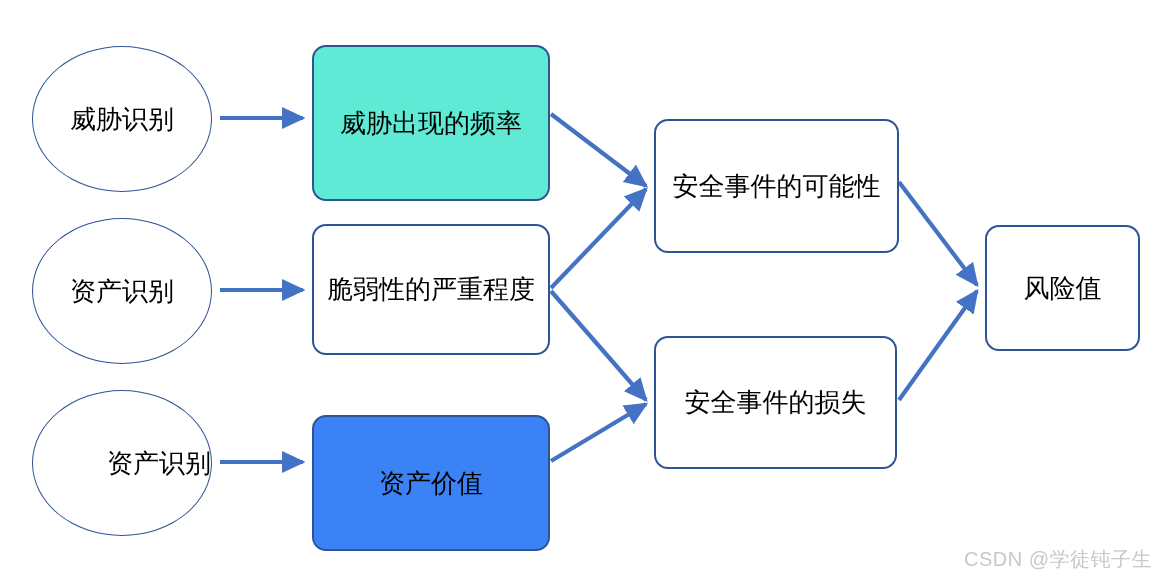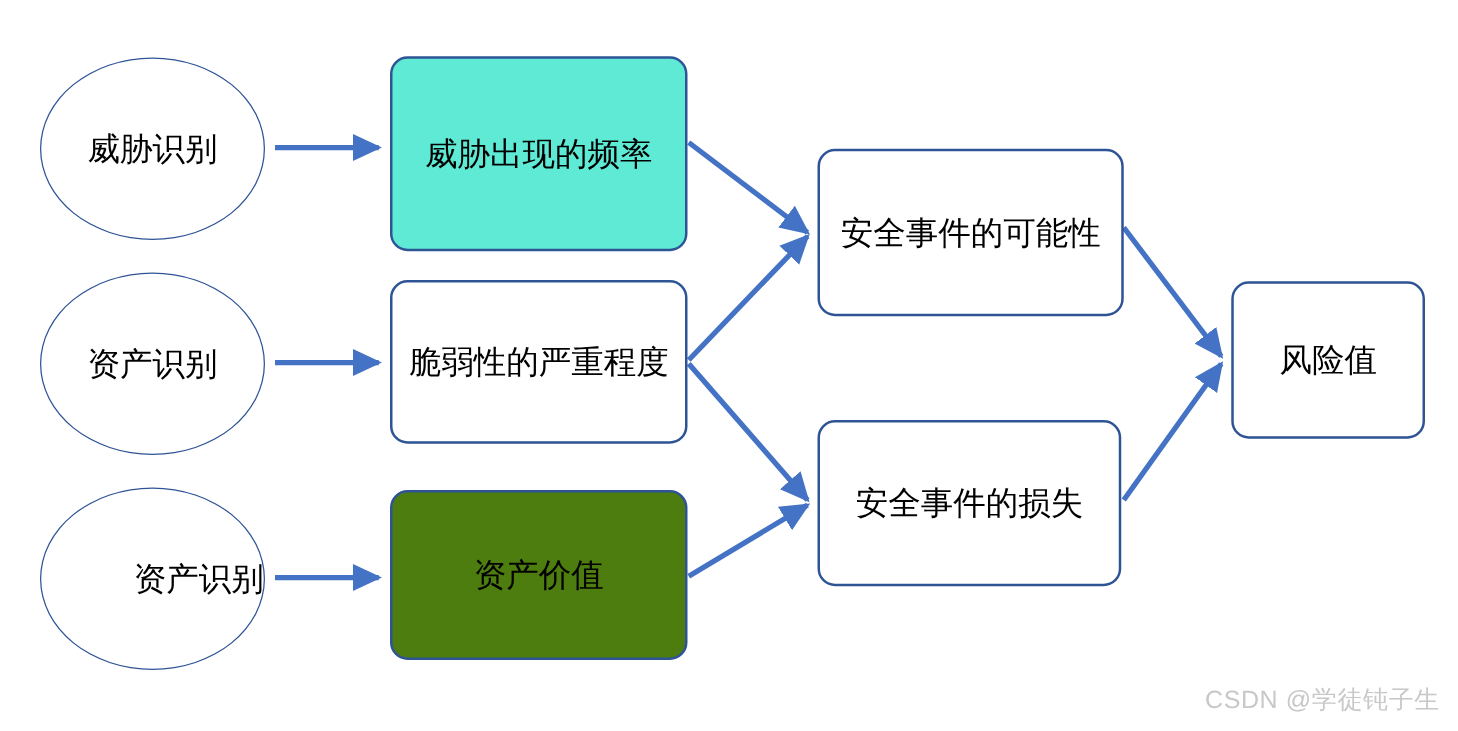--- a/index.html
+++ b/index.html
@@ -90,21 +90,21 @@
       </div>
       <div class="node ellipse" style="left: 32px; top: 390px; width: 180px; height: 146px; border-color: rgb(47, 84, 150); background: rgb(255, 255, 255); justify-content: flex-end;">
         <span class="node-label">资产识别</span>
       </div>
       <div class="node rounded-box" style="left: 312px; top: 45px; width: 238px; height: 156px; border-color: rgb(47, 84, 150); background: #5eead4;">
         <span class="node-label">威胁出现的频率</span>
       </div>
       <div class="node rounded-box" style="left: 312px; top: 224px; width: 238px; height: 131px; border-color: rgb(47, 84, 150); background: rgb(255, 255, 255);">
         <span class="node-label">脆弱性的严重程度</span>
       </div>
-      <div class="node rounded-box" style="left: 312px; top: 392px; width: 238px; height: 136px; border-color: rgb(47, 84, 150); background: #4d7c0f;">
+      <div class="node rounded-box" style="left: 312px; top: 415px; width: 238px; height: 136px; border-color: rgb(47, 84, 150); background: #3b82f6;">
         <span class="node-label">资产价值</span>
       </div>
       <div class="node rounded-box" style="left: 654px; top: 119px; width: 245px; height: 134px; border-color: rgb(47, 84, 150); background: rgb(255, 255, 255);">
         <span class="node-label">安全事件的可能性</span>
       </div>
       <div class="node rounded-box" style="left: 654px; top: 336px; width: 243px; height: 133px; border-color: rgb(47, 84, 150); background: rgb(255, 255, 255); text-align: right;">
         <span class="node-label">安全事件的损失</span>
       </div>
       <div class="node rounded-box" style="left: 985px; top: 225px; width: 155px; height: 126px; border-color: rgb(47, 84, 150); background: rgb(255, 255, 255);">
         <span class="node-label">风险值</span>

